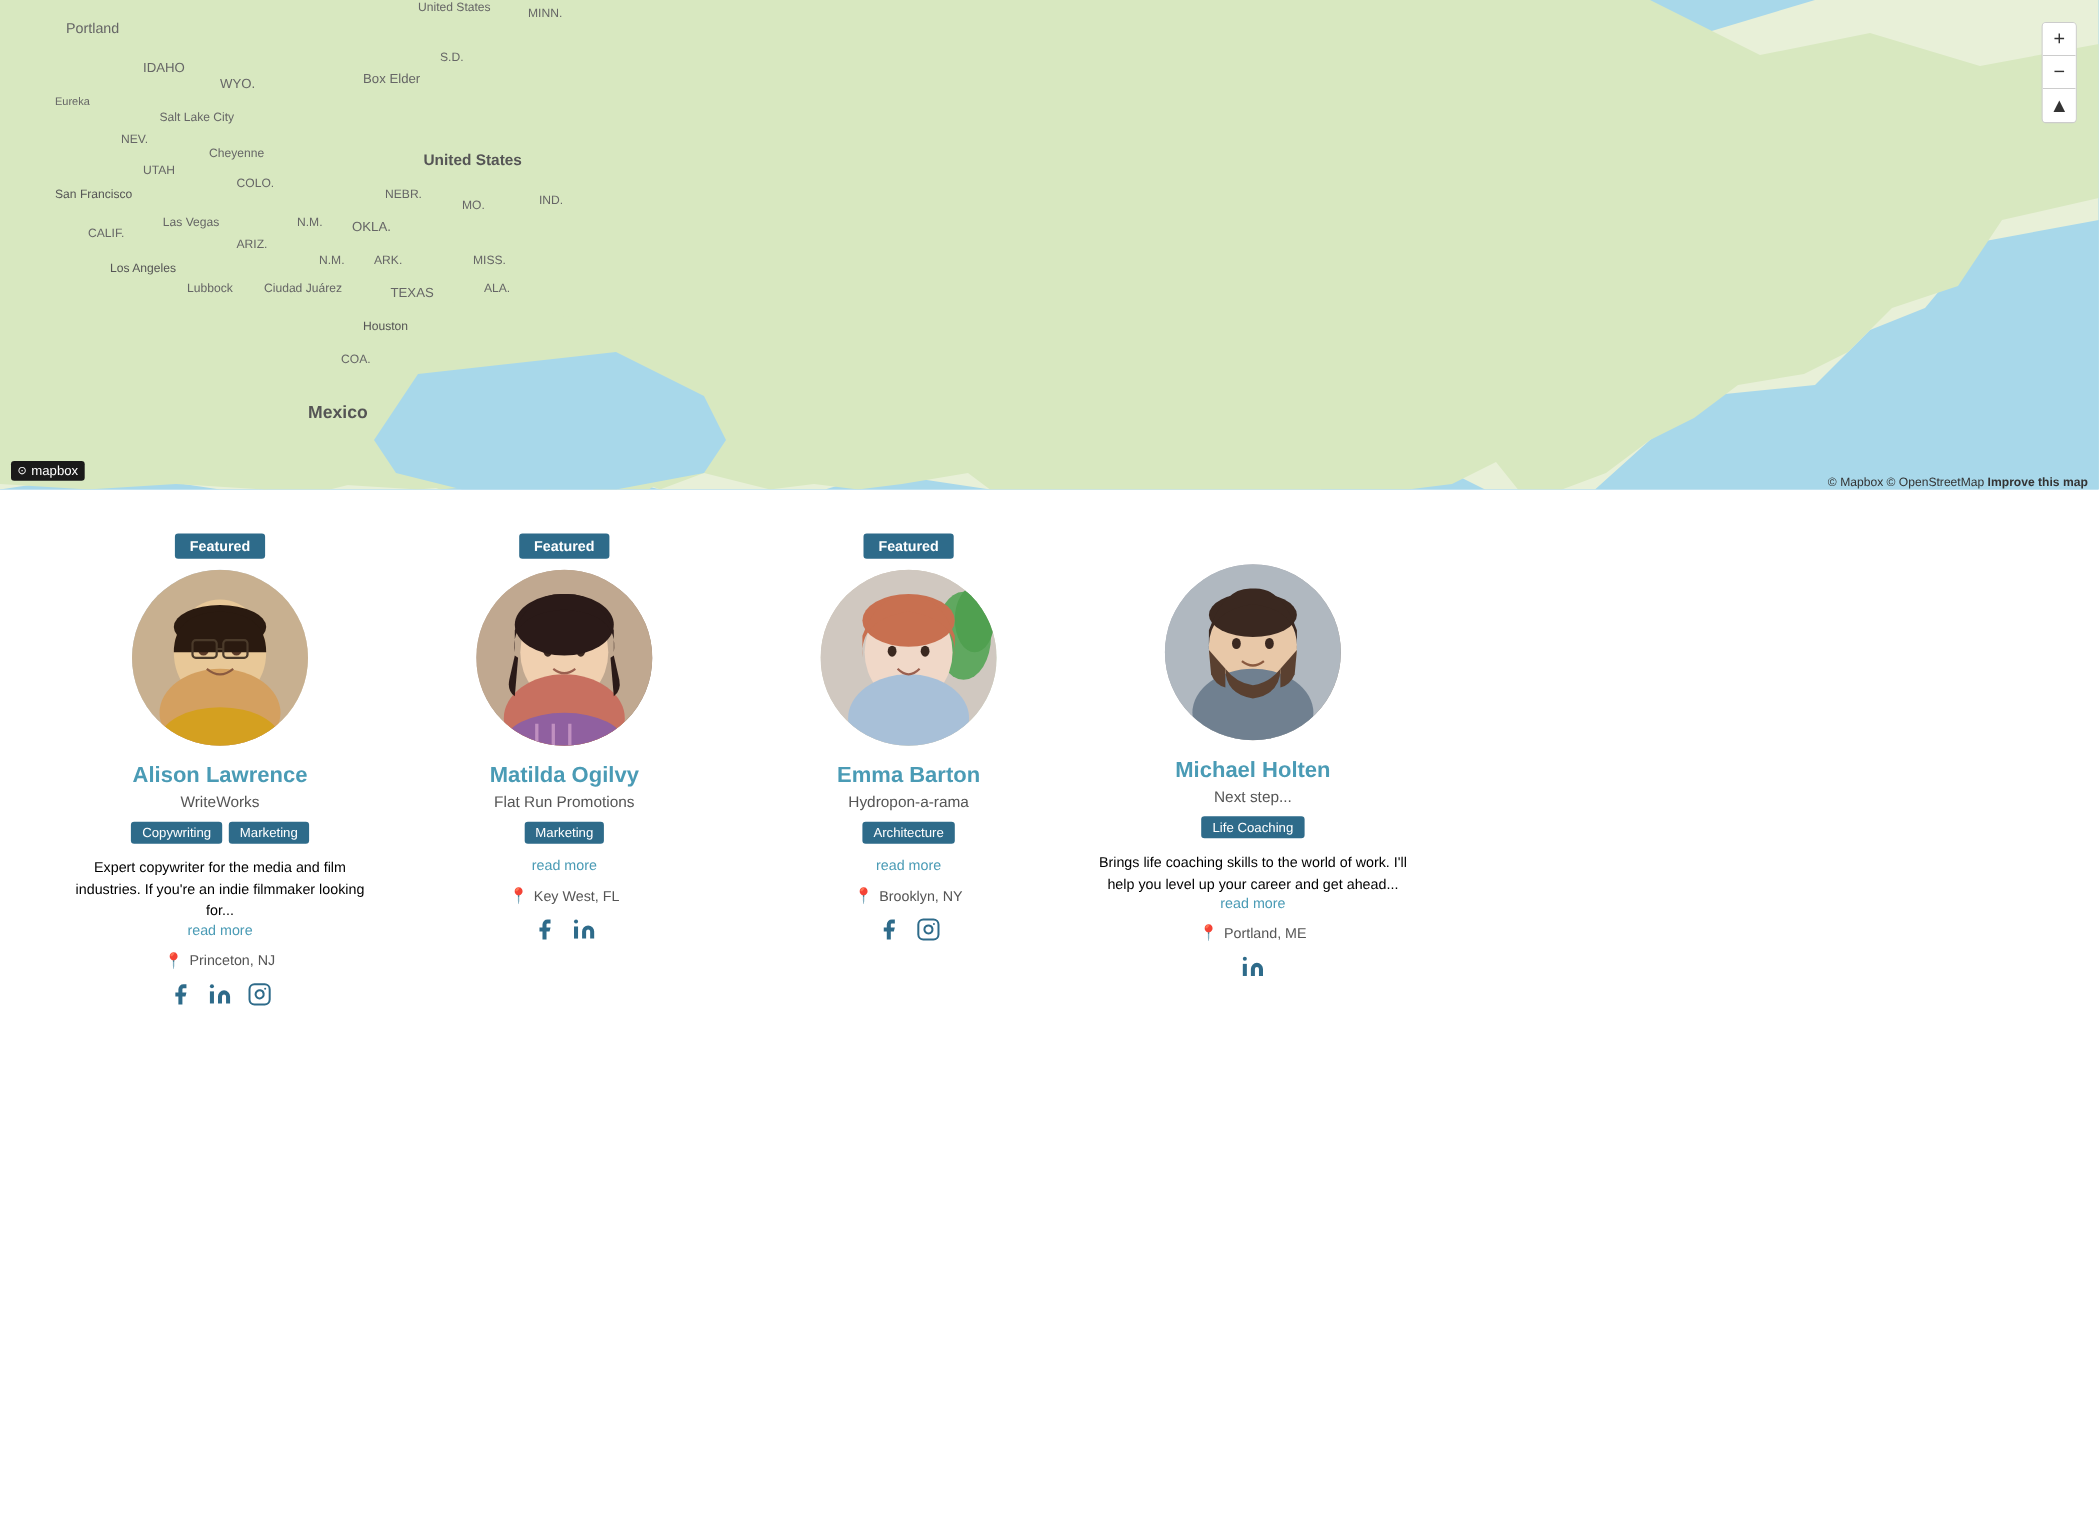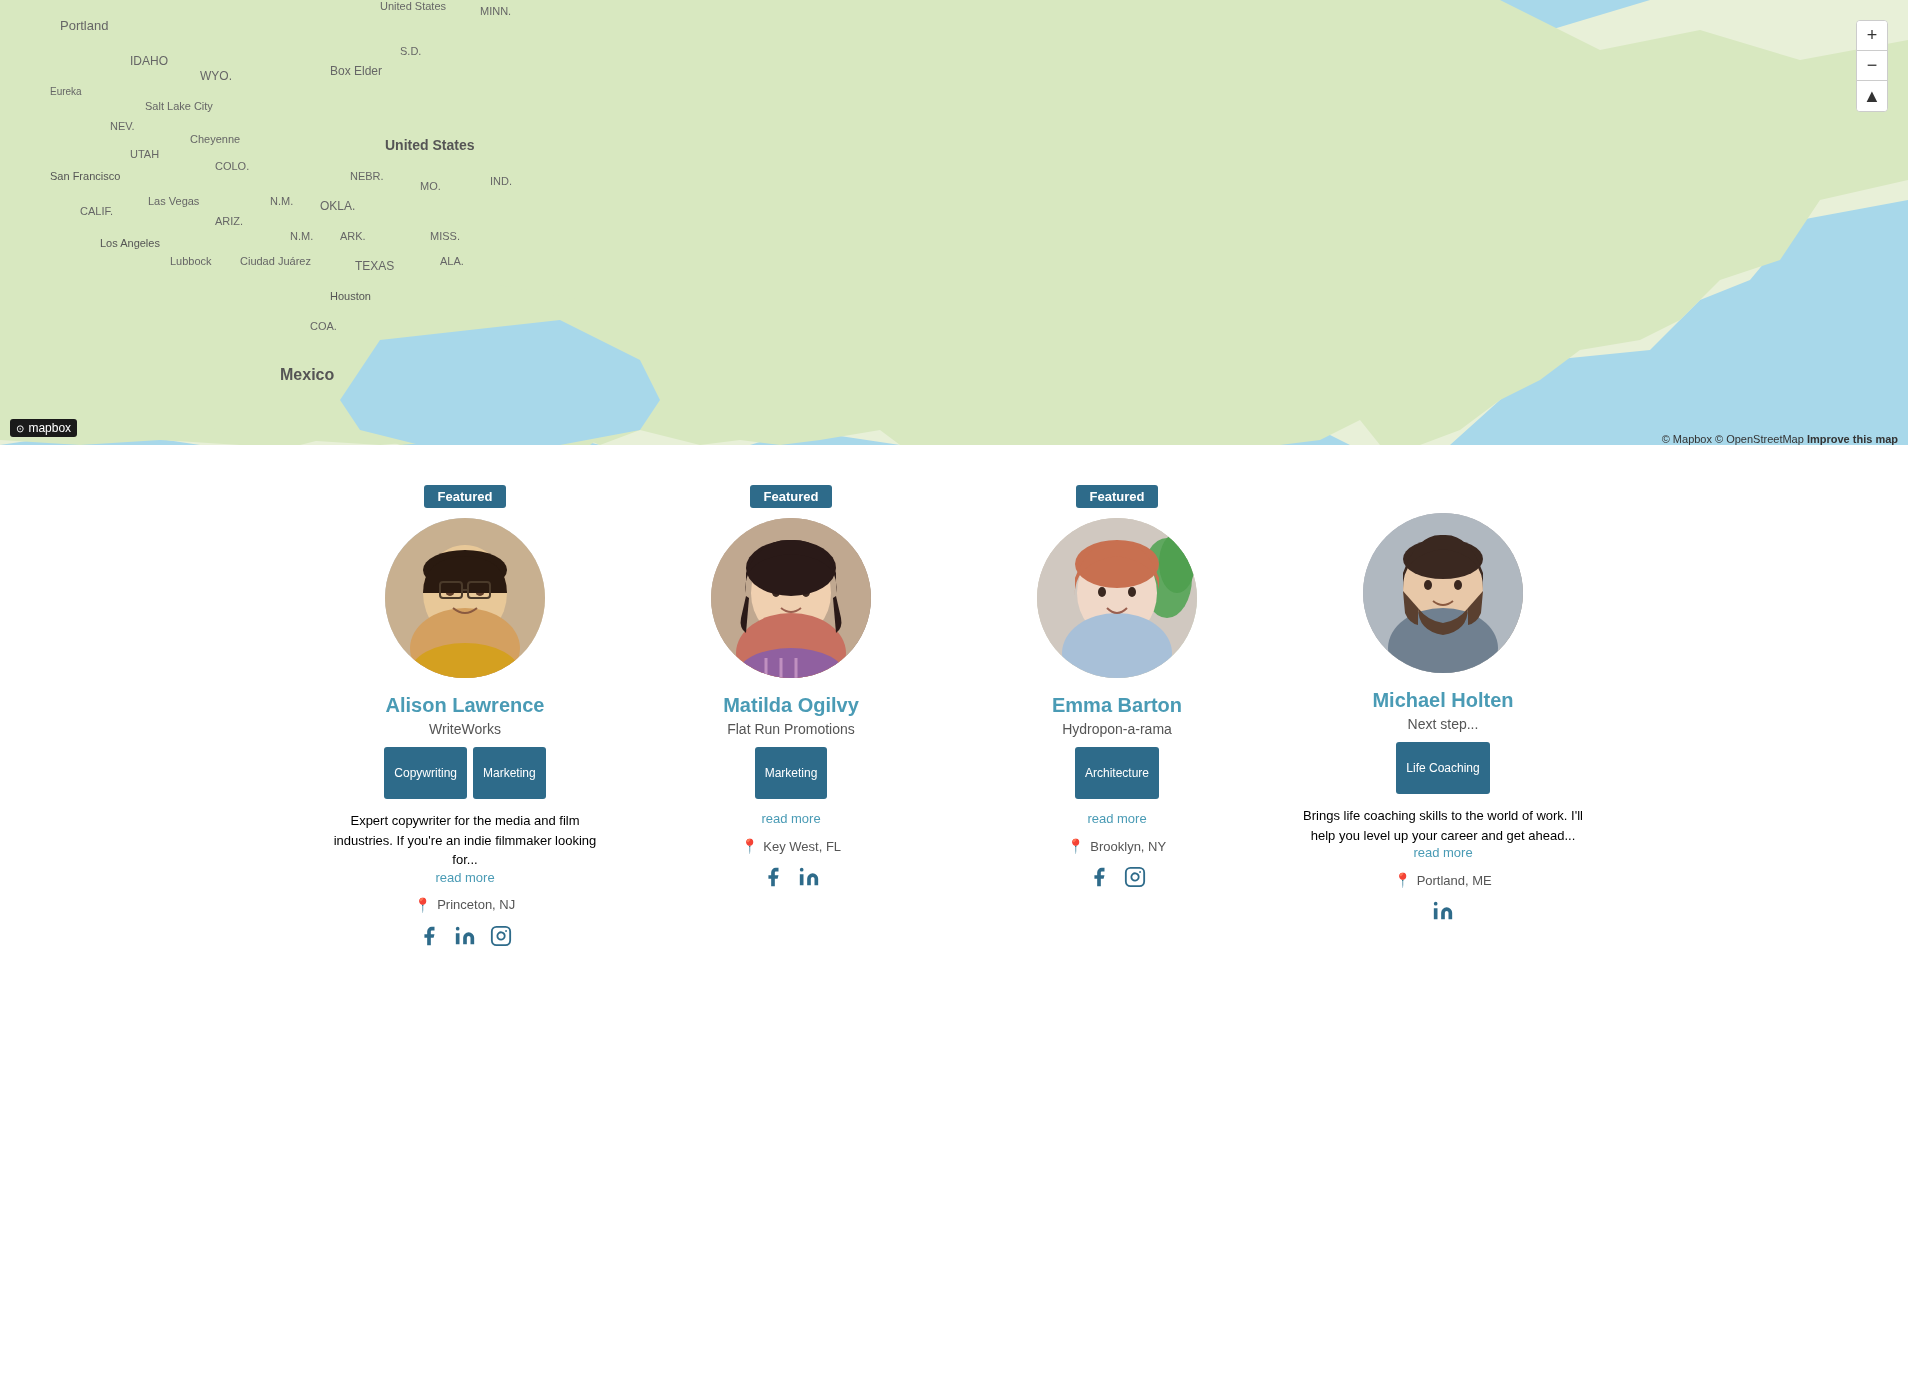--- a/index.html
+++ b/index.html
@@ -61,22 +61,21 @@
       border-radius: 3px;
       display: flex;
       align-items: center;
       gap: 4px;
     }
 
     
     .profiles-section {
       padding: 40px 60px;
       display: flex;
-      gap: 46px;
-      justify-content: center;
+      gap: 33px;
       background: #fff;
     }
     .profile-card {
       flex: 1;
       max-width: 280px;
       display: flex;
       flex-direction: column;
       align-items: center;
       text-align: center;
     }
@@ -120,21 +119,21 @@
       display: flex;
       gap: 6px;
       justify-content: center;
       margin-bottom: 12px;
       flex-wrap: wrap;
     }
     .tag {
       background: #2e6b8a;
       color: #fff;
       font-size: 12px;
-      padding: 19px 10px;
+      padding: 3px 10px;
       border-radius: 3px;
     }
     .profile-desc {
       font-size: 13px;
       color: #000000;
       line-height: 1.5;
       margin-bottom: 0;
     }
     .read-more {
       font-size: 13px;

